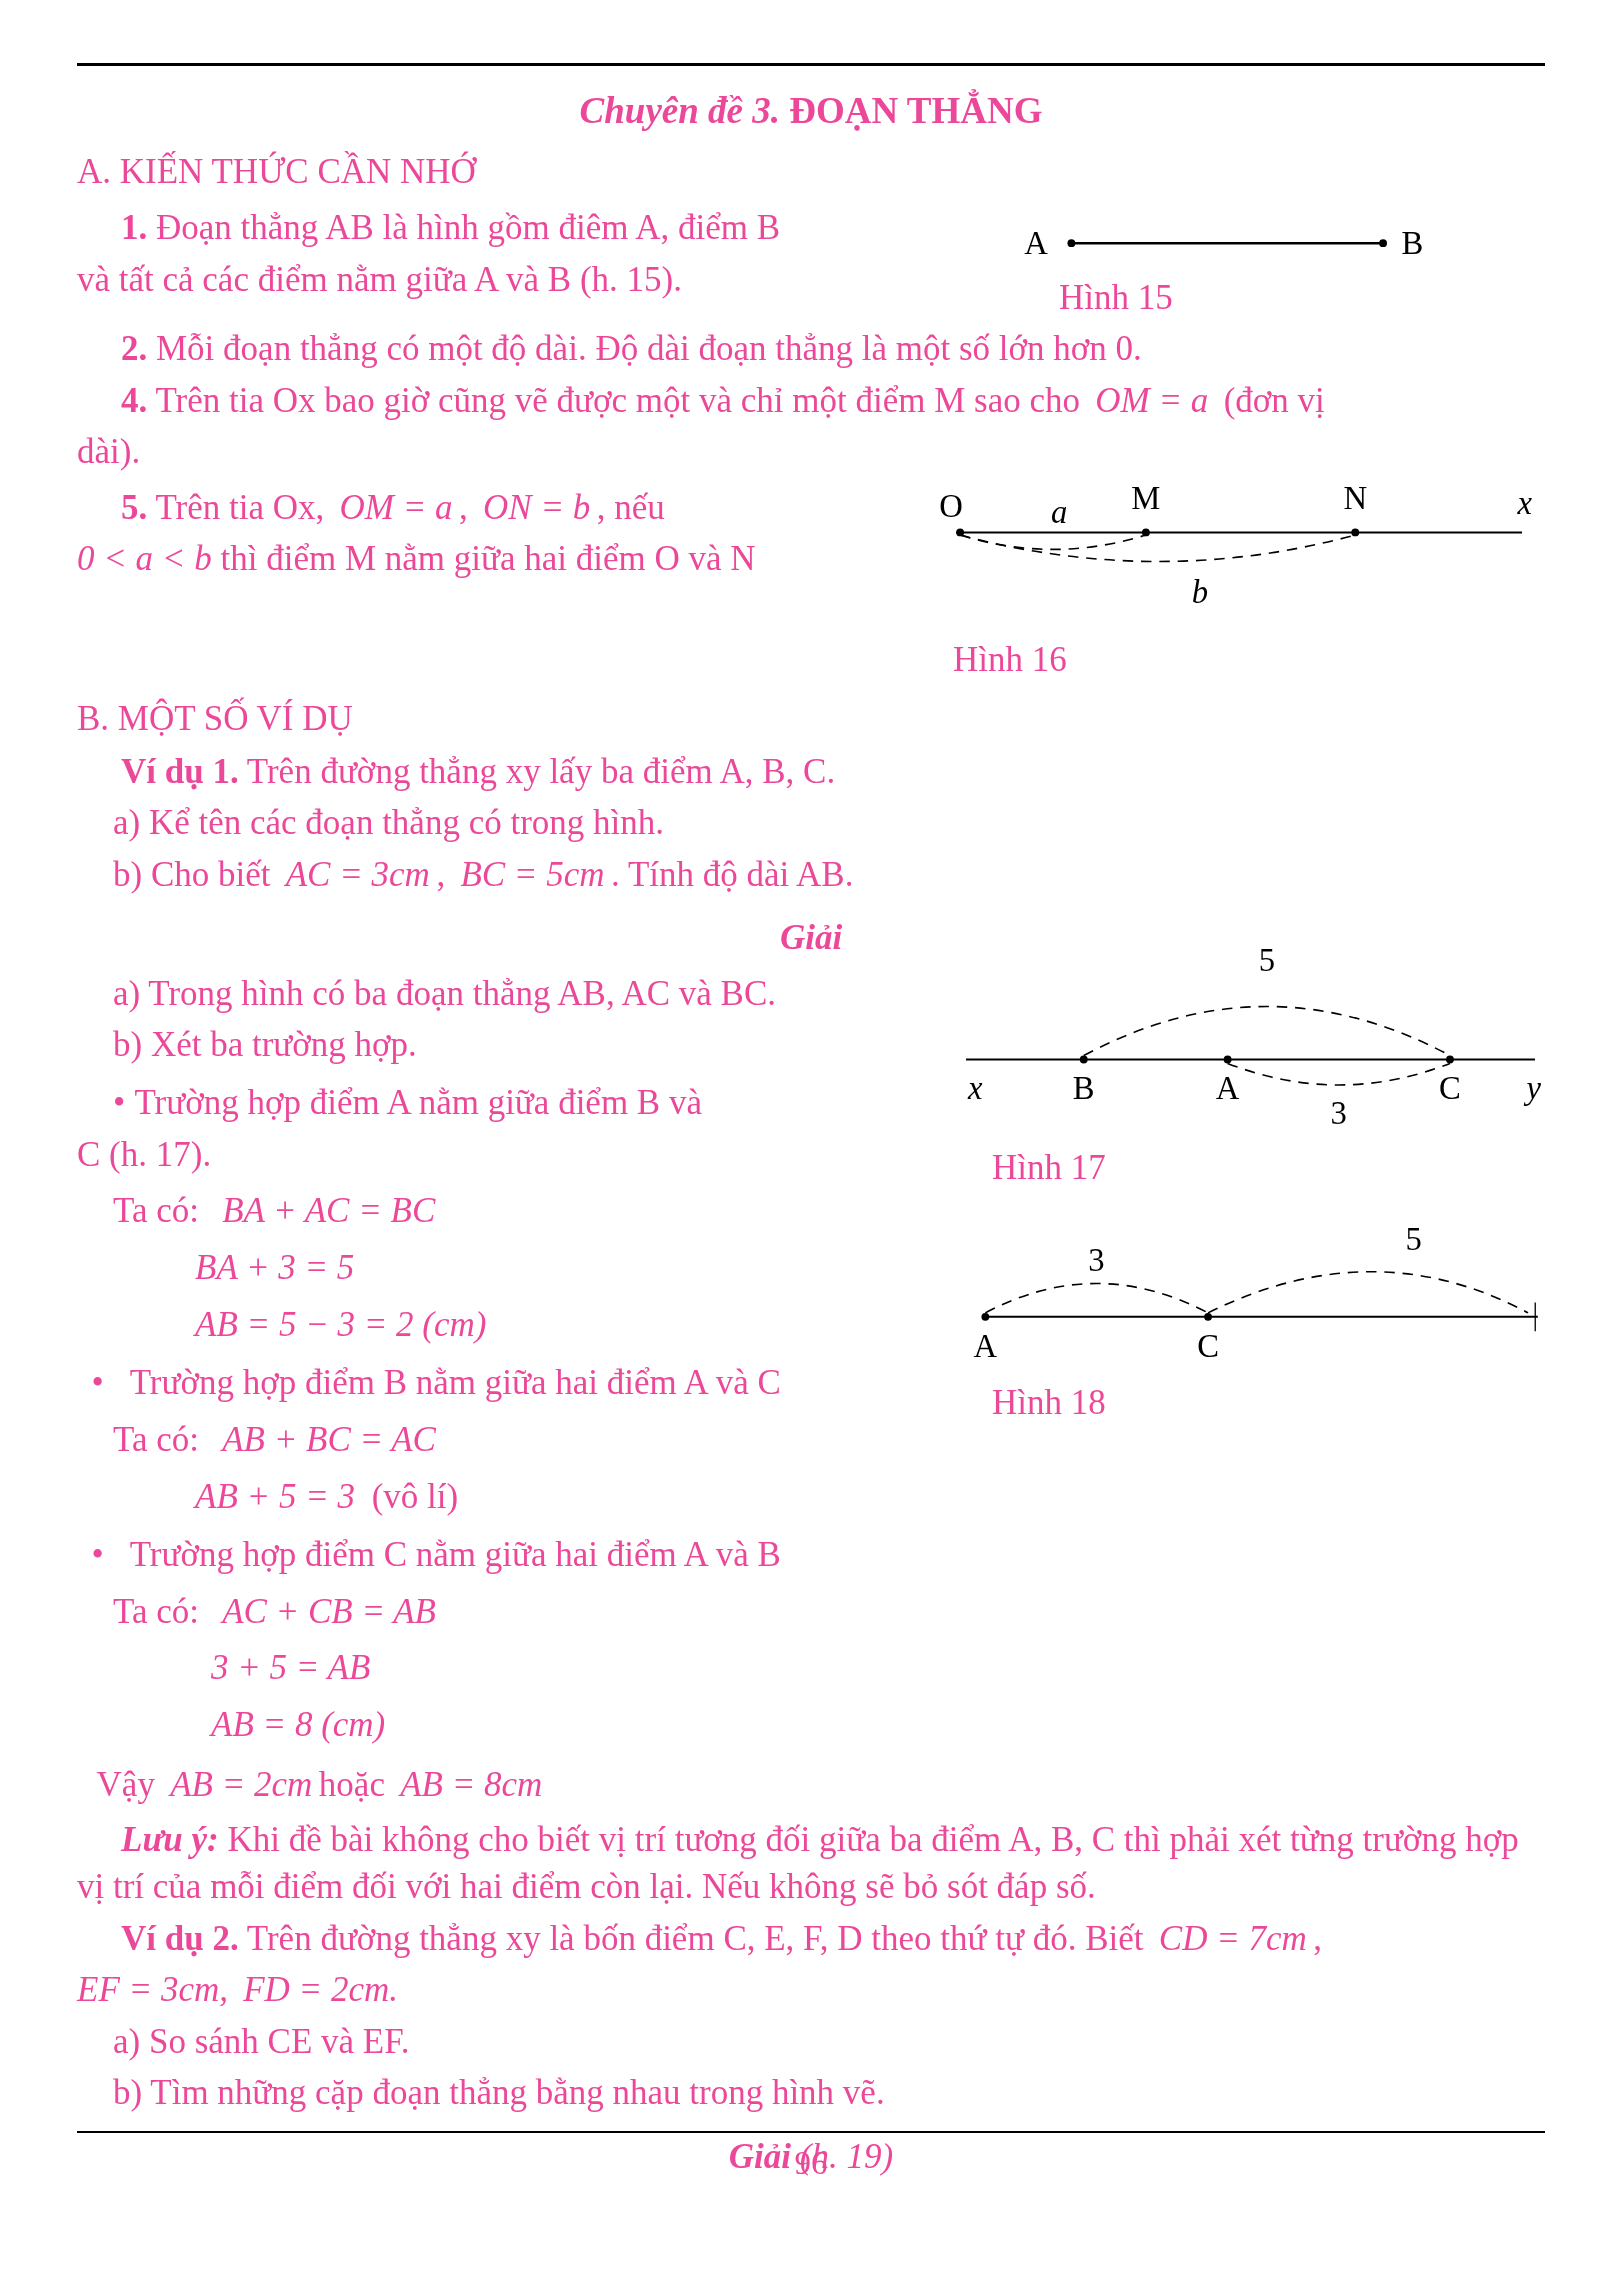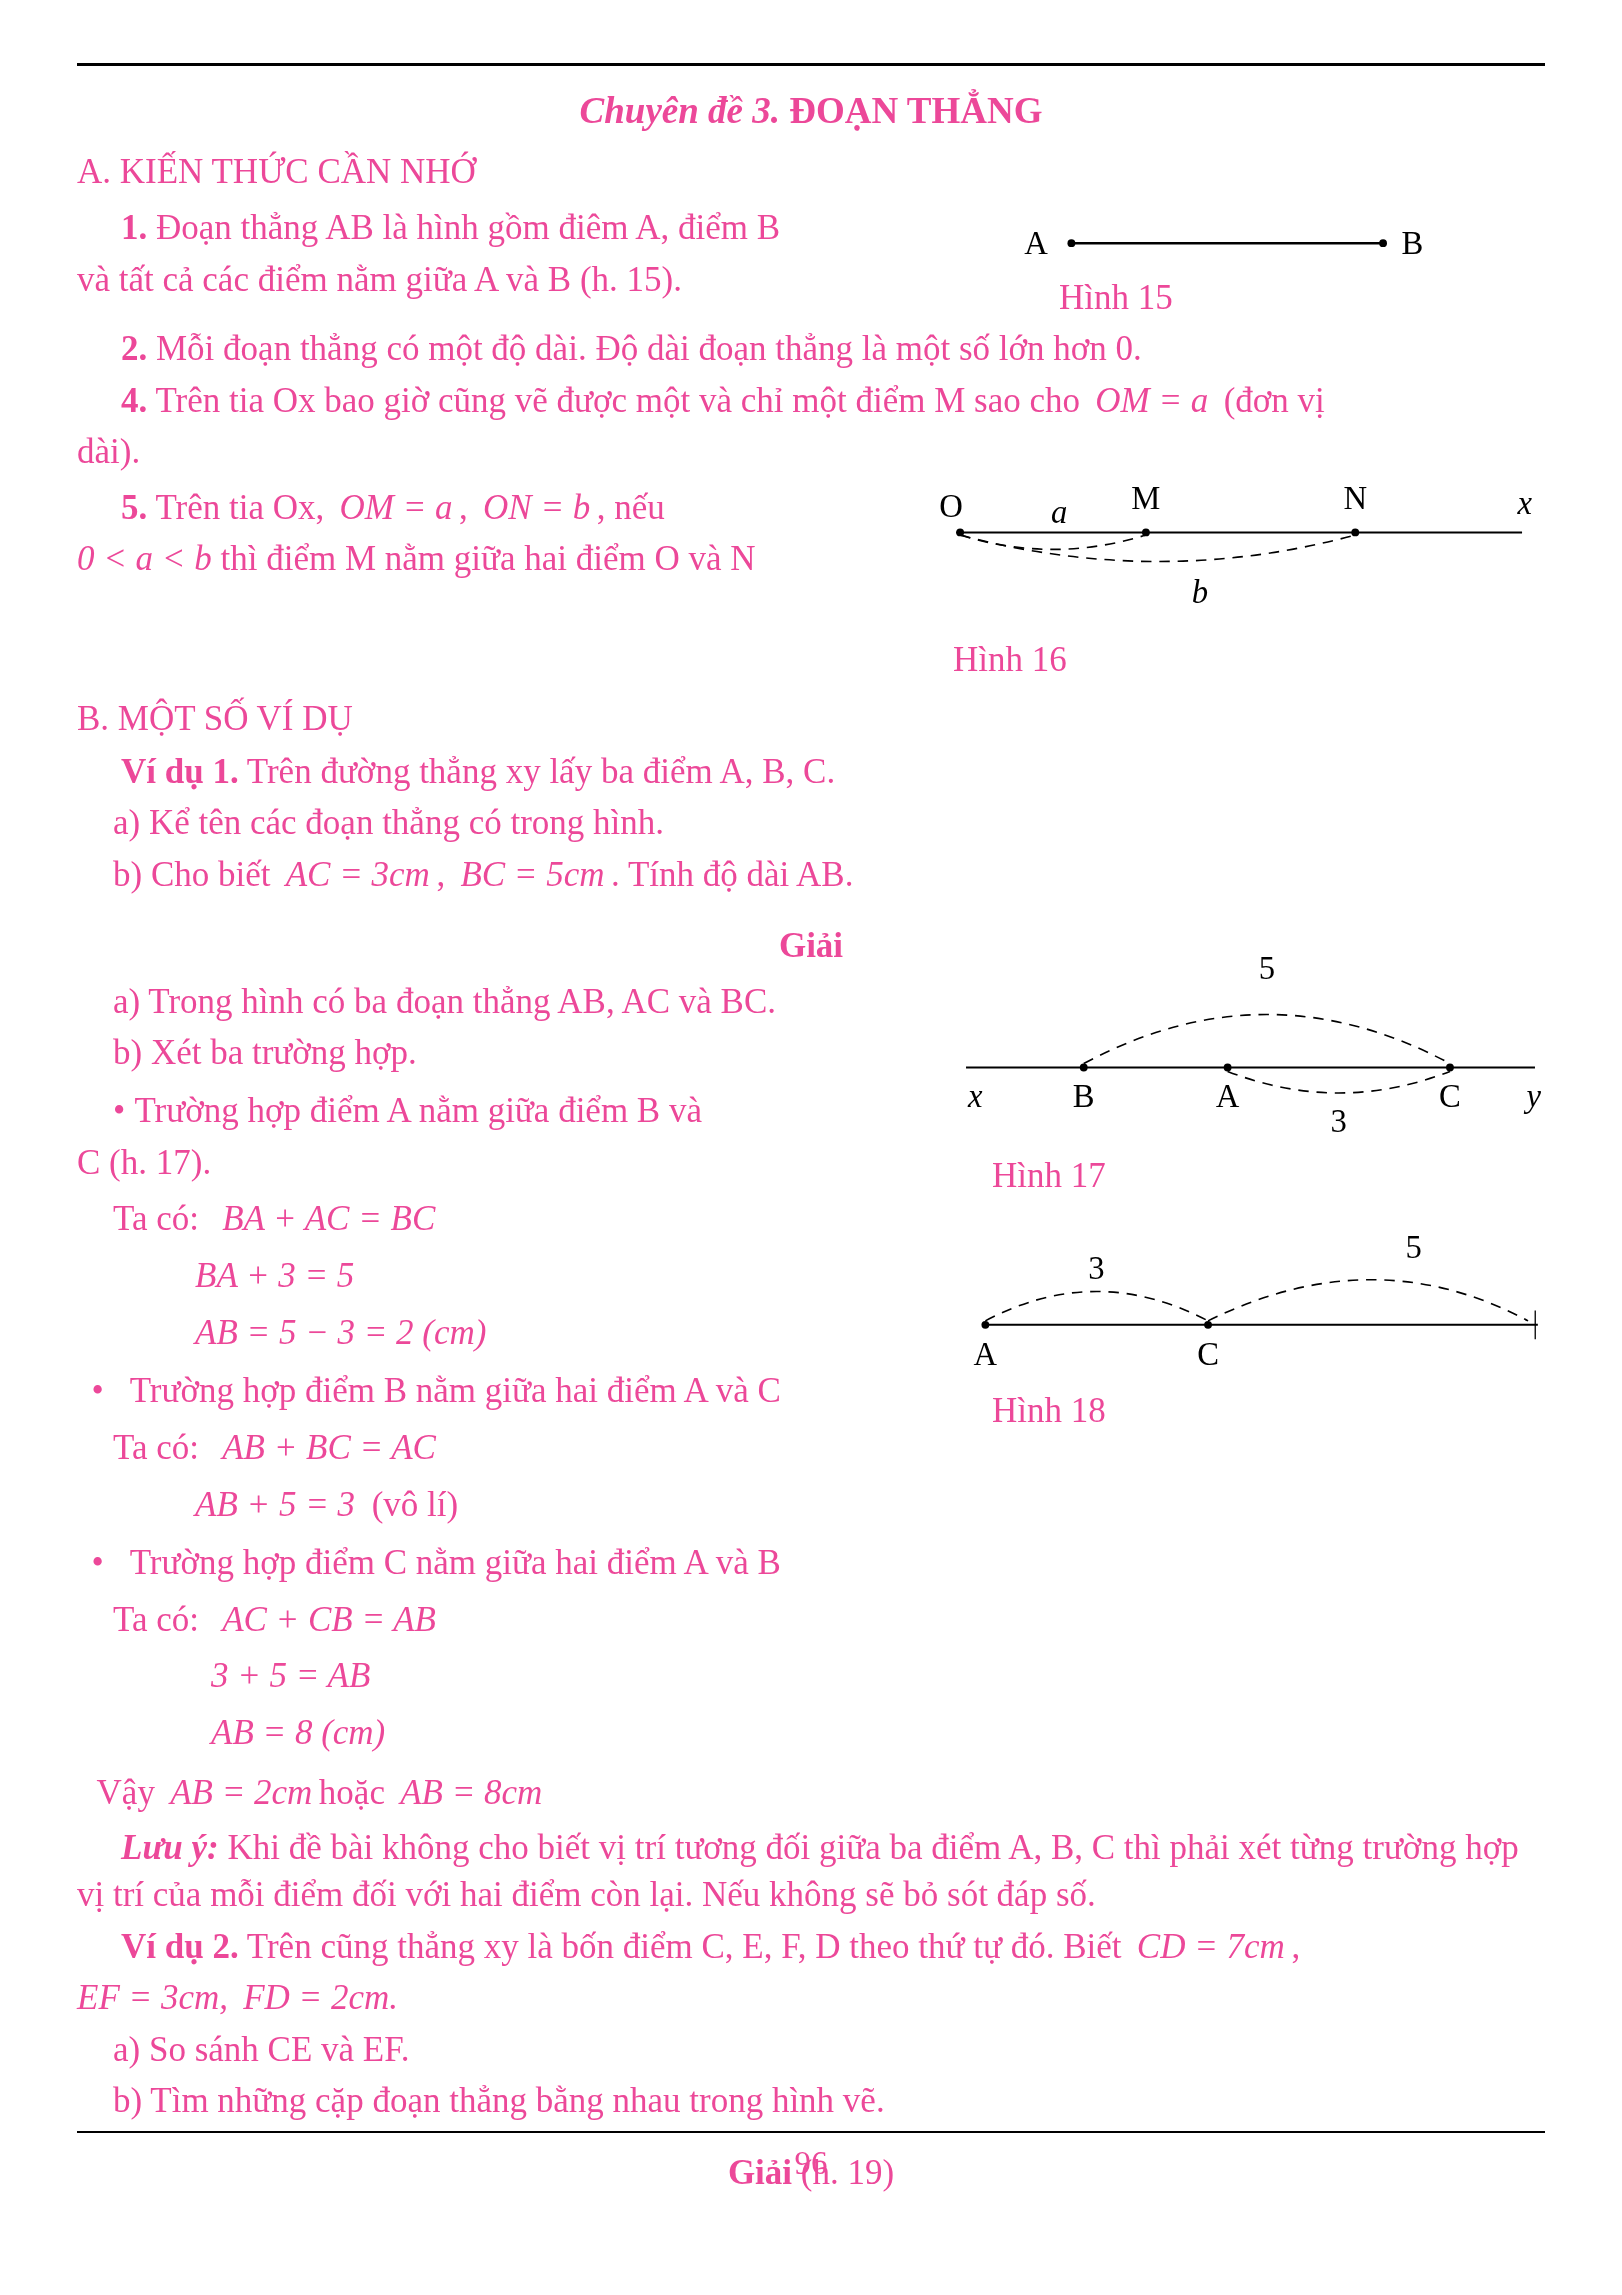--- a/index.html
+++ b/index.html
@@ -25,21 +25,21 @@
   .ind55 { text-indent:36px; }
   .row { display:flex; }
   .item1-col { width:818px; }
   .fig15-col { flex:1; }
   .fig15-col svg { display:block; margin-left:124px; margin-top:17px; }
   .fig15-col .figcap { margin-left:164px; margin-top:1.3px; }
   .item5-col { width:831px; }
   .fig16-col { flex:1; }
   .fig16-col svg { display:block; margin-left:33px; margin-top:-13px; }
   .fig16-col .figcap { margin-left:56px; margin-top:11.8px; }
-  .center { text-align:center; margin-top:24px; }
+  .center { text-align:center; margin-top:16px;font-style:italic; }
   .twocol { display:flex; margin-top:2.6px; }
   .col-l { width:870px; }
   .col-r { flex:1; margin-top:-36px; }
   .col-r svg { display:block; margin-left:26px; overflow:visible; }
   .col-r .figcap { margin-left:62px; margin-top:7.9px; margin-bottom:19.6px; }
   .bullet-line { margin-left:14.4px; margin-top:10.5px; }
   .bullet-line.first { margin-left:36px; }
   .bullet-glyph { margin-right:26px; }
   .bullet-line.first .bullet-glyph { margin-right:9.2px; }
   .taco-line { margin-left:36px; margin-top:9.2px; }
@@ -231,21 +231,21 @@
       </div>
     </div>
 
     <p class="ind68">
       <span class="bi">Lưu ý:</span>
       <span>Khi đề bài không cho biết vị trí tương đối giữa ba điểm A, B, C thì phải xét từng trường hợp vị trí của mỗi điểm đối với hai điểm còn lại. Nếu không sẽ bỏ sót đáp số.</span>
     </p>
 
     <p class="ind68">
       <span class="b">Ví dụ 2.</span>
-      <span>Trên cũng thẳng xy là bốn điểm C, E, F, D theo thứ tự đó. Biết</span>
+      <span>Trên đường thẳng xy là bốn điểm C, E, F, D theo thứ tự đó. Biết</span>
       <span class="m gap">CD = 7cm</span><span>,</span>
     </p>
     <p>
       <span class="m">EF = 3cm,</span>
       <span class="m gap">FD = 2cm.</span>
     </p>
     <p class="ind55">a) So sánh CE và EF.</p>
     <p class="ind55">b) Tìm những cặp đoạn thẳng bằng nhau trong hình vẽ.</p>
 
     <p class="center">

